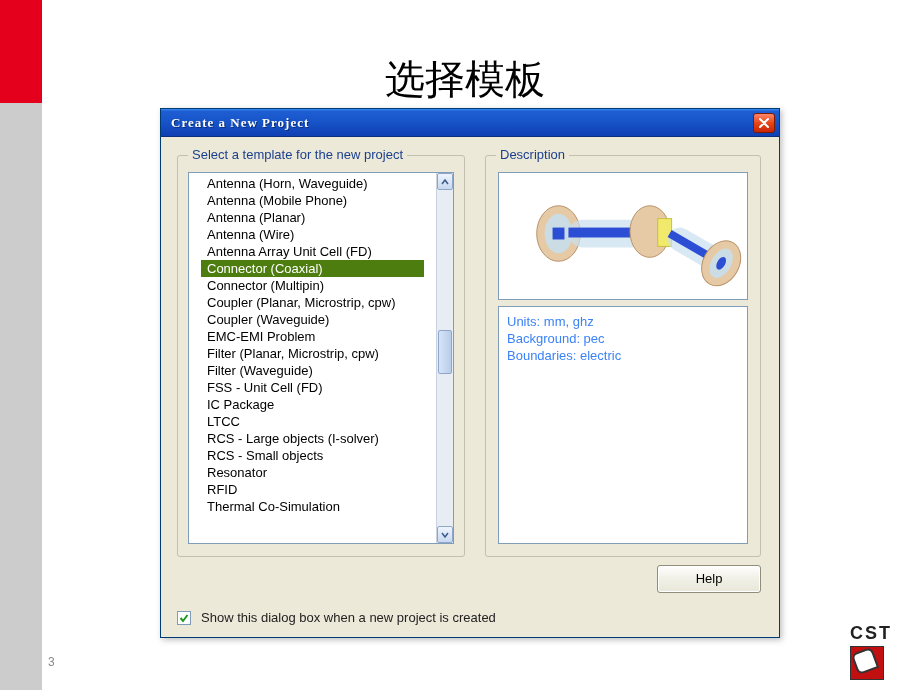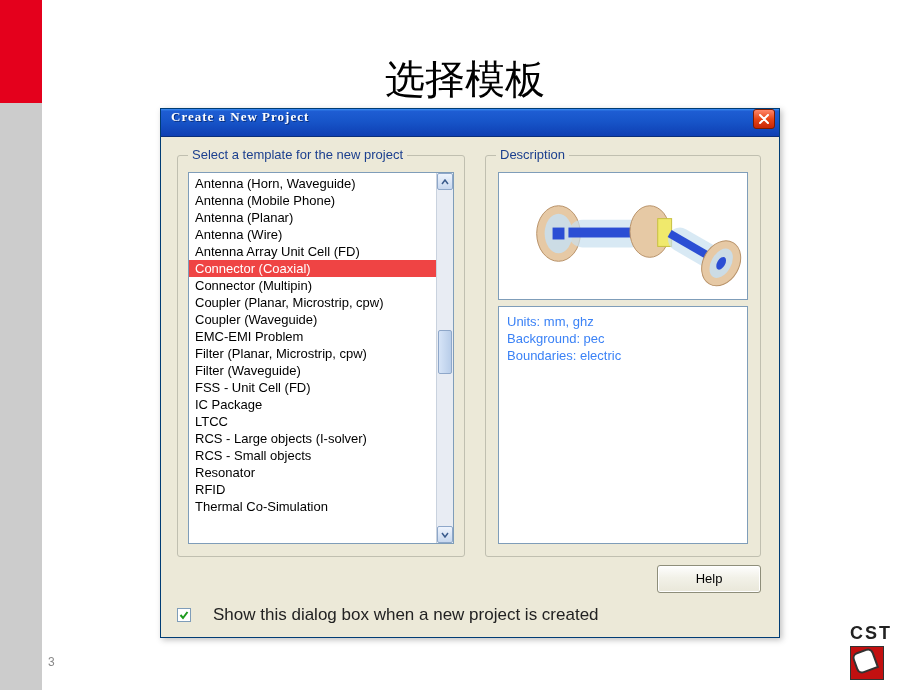--- a/index.html
+++ b/index.html
@@ -86,20 +86,21 @@
     width: 620px;
     height: 530px;
     border: 1px solid #003c74;
     background: #ece9d8;
     box-shadow: 2px 2px 6px rgba(0,0,0,0.25);
   }
   .titlebar {
     height: 28px;
     background: linear-gradient(to bottom, #3a8ef4 0%, #1e5dd3 8%, #1755c9 45%, #0f3fb3 100%);
     display: flex;
+    align-items: center;
     justify-content: space-between;
     padding: 0 4px 0 10px;
     border-bottom: 1px solid #0a2e7a;
   }
   .titlebar .caption {
     color: #fff;
     font-family: "SimSun", "MS Sans Serif", Tahoma;
     font-size: 13px;
     font-weight: bold;
     text-shadow: 1px 1px 0 #0a2e7a;
@@ -156,32 +157,32 @@
     right: 10px;
     bottom: 12px;
     background: #fff;
     border: 1px solid #7f9db9;
     overflow: hidden;
     display: flex;
   }
   .list-inner {
     flex: 1;
     overflow: hidden;
-    padding: 2px 0;
+    padding: 2px 12px;
   }
   .list-item {
     padding: 0 6px;
     height: 17px;
     line-height: 17px;
     font-size: 13px;
     color: #000;
     white-space: nowrap;
   }
   .list-item.selected {
-    background: #ef4444;
+    background: #4d7c0f;
     color: #fff;
   }
   .scrollbar {
     width: 17px;
     background: #eef1f7;
     border-left: 1px solid #c9d2de;
     display: flex;
     flex-direction: column;
   }
   .sb-btn {
@@ -247,22 +248,22 @@
   .btn-ok   { left: 16px;  bottom: 44px; }
   .btn-cancel { left: 130px; bottom: 44px; }
   .btn-help { right: 18px; bottom: 44px; }
 
   .chk-row {
     position: absolute;
     left: 16px;
     bottom: 12px;
     display: flex;
     align-items: center;
-    gap: 22px;
-    font-size: 17px;
+    gap: 10px;
+    font-size: 13px;
     color: #222;
   }
   .chk {
     width: 14px;
     height: 14px;
     border: 1px solid #7f9db9;
     background: #fff;
     display: flex;
     align-items: center;
     justify-content: center;

